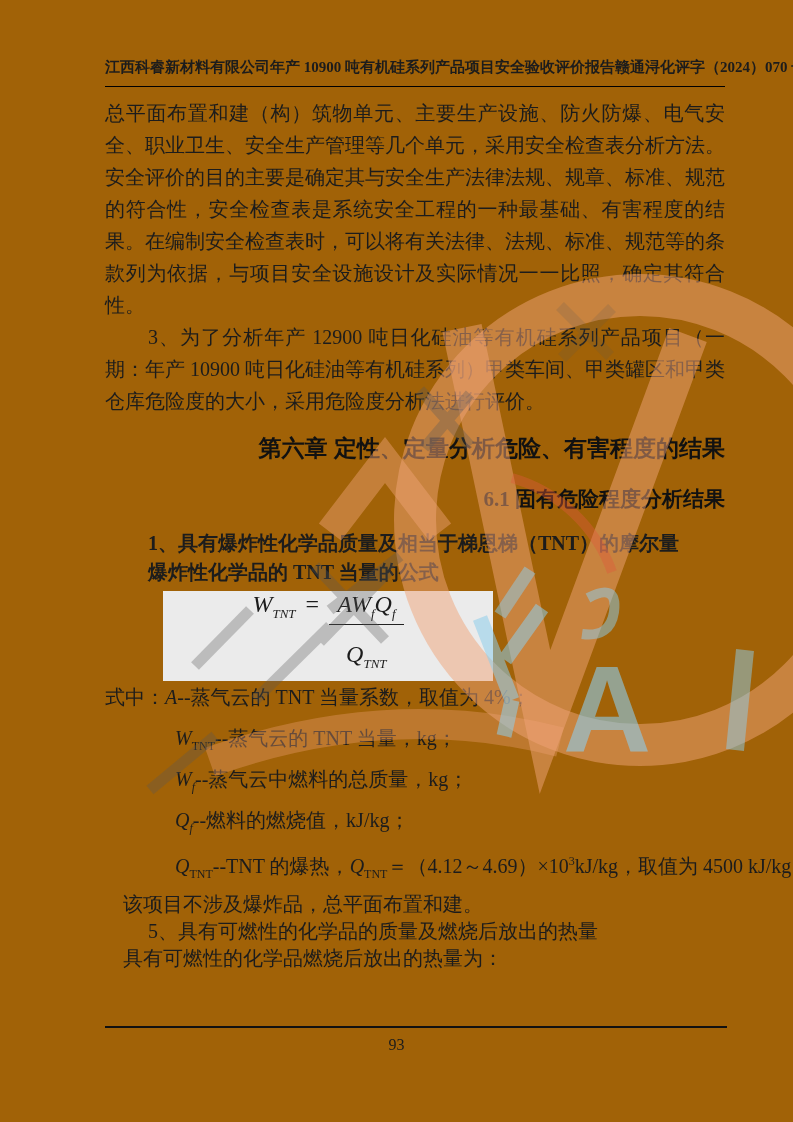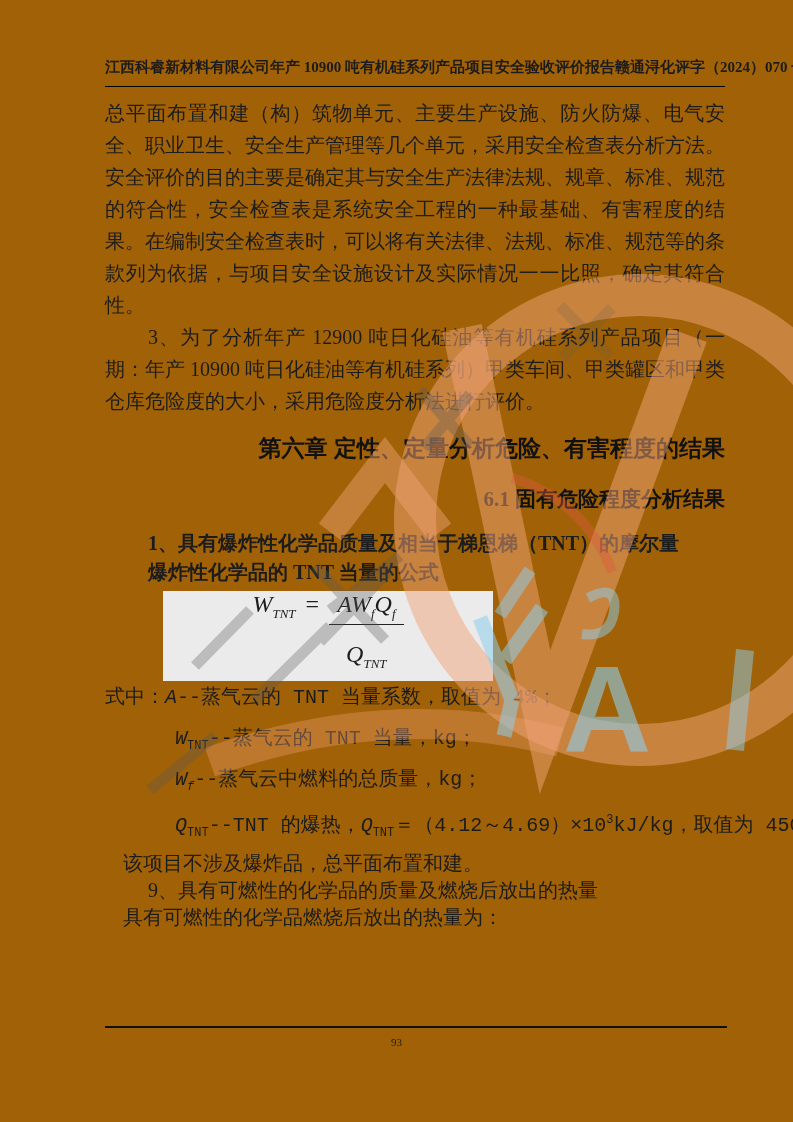--- a/index.html
+++ b/index.html
@@ -72,21 +72,21 @@
     align-items: flex-start;
     justify-content: center;
     font-size: 24px;
     font-style: italic;
   }
   .formula-box sub { font-size: 13px; font-style: italic; }
   .f-eq { margin: 0 10px; font-style: normal; }
   .frac { display: inline-block; text-align: center; vertical-align: middle; }
   .frac .num { display: block; padding: 0 8px 2px 8px; border-bottom: 1.5px solid #222; }
   .frac .den { display: block; padding-top: 16px; }
-  .defs { margin-top: 0; font-size: 20px; font-family: Liberation Mono, monospace; }
+  .defs { margin-top: 0; font-size: 20px; }
   .def-row { line-height: 33px; white-space: nowrap; }
   .def-row .sym { font-style: italic; }
   .def-row sub { font-size: 12px; }
   .def-row sup { font-size: 12px; }
   .def-indent { margin-left: 70px; }
   .tail-line { font-size: 20px; line-height: 27px; }
   .ml18 { margin-left: 18px; }
   .ml43 { margin-left: 43px; }
   .footer-line {
     position: absolute;
@@ -95,21 +95,21 @@
     top: 1026px;
     border-top: 2px solid #111;
     z-index: 2;
   }
   .page-number {
     position: absolute;
     left: 0;
     top: 1036px;
     width: 793px;
     text-align: center;
-    font-size: 11px;
+    font-size: 16px;
     z-index: 2;
   }
   .watermark-layer {
     position: absolute;
     left: 0; top: 0;
     width: 793px; height: 1122px;
     z-index: 4;
     pointer-events: none;
   }
 </style>
@@ -149,26 +149,29 @@
       <div class="def-row">
         <span>式中：</span><span class="sym">A</span><sub class="sym"></sub><span>--蒸气云的 TNT 当量系数，取值为 4%；</span>
       </div>
       <div class="def-row def-indent">
         <span class="sym">W</span><sub>TNT</sub><span>--蒸气云的 TNT 当量，kg；</span>
       </div>
       <div class="def-row def-indent">
         <span class="sym">W</span><sub class="sym">f</sub><span>--蒸气云中燃料的总质量，kg；</span>
       </div>
       <div class="def-row def-indent">
+        <span class="sym">Q</span><sub class="sym">f</sub><span>--燃料的燃烧值，kJ/kg；</span>
+      </div>
+      <div class="def-row def-indent">
         <span class="sym">Q</span><sub>TNT</sub><span>--TNT 的爆热，</span><span class="sym">Q</span><sub>TNT</sub><span>＝（4.12～4.69）×10</span><sup>3</sup><span>kJ/kg，取值为 4500 kJ/kg。</span>
       </div>
     </div>
 
     <div class="tail-line ml18">该项目不涉及爆炸品，总平面布置和建。</div>
-    <div class="tail-line ml43">9、具有可燃性的化学品的质量及燃烧后放出的热量</div>
+    <div class="tail-line ml43">5、具有可燃性的化学品的质量及燃烧后放出的热量</div>
     <div class="tail-line ml18">具有可燃性的化学品燃烧后放出的热量为：</div>
 
   </div>
 
   <div class="footer-line"></div>
   <div class="page-number">93</div>
 
   <svg class="watermark-layer" width="793" height="1122" viewBox="0 0 793 1122" xmlns="http://www.w3.org/2000/svg">
 
     <g>

